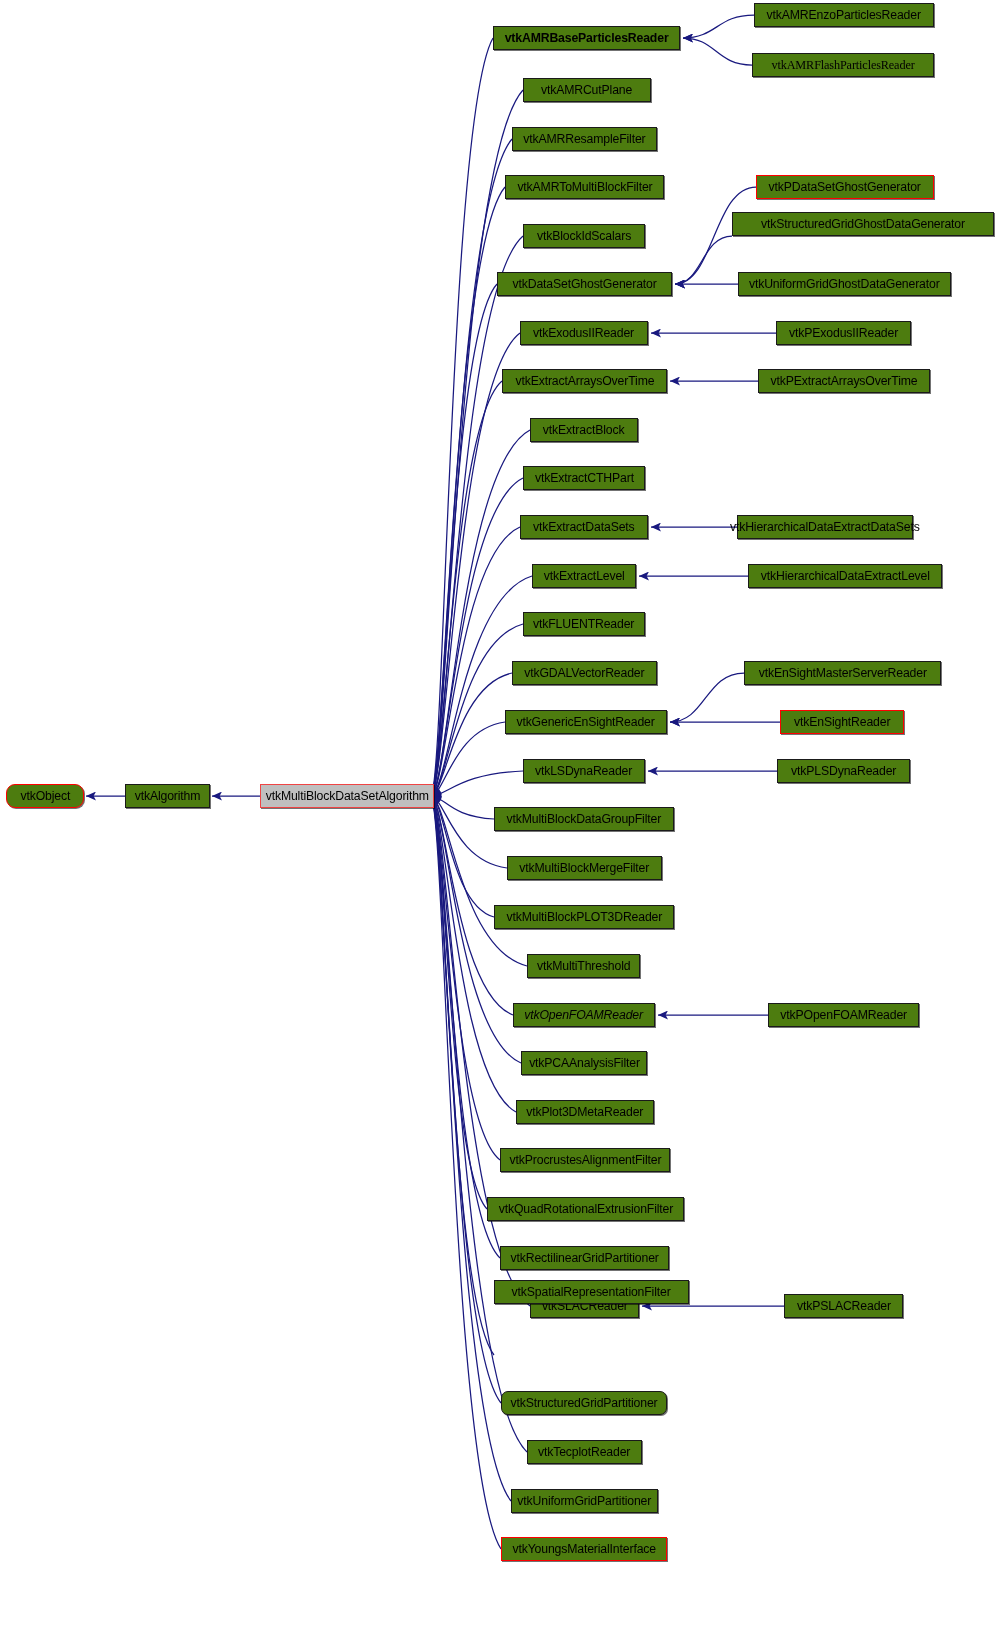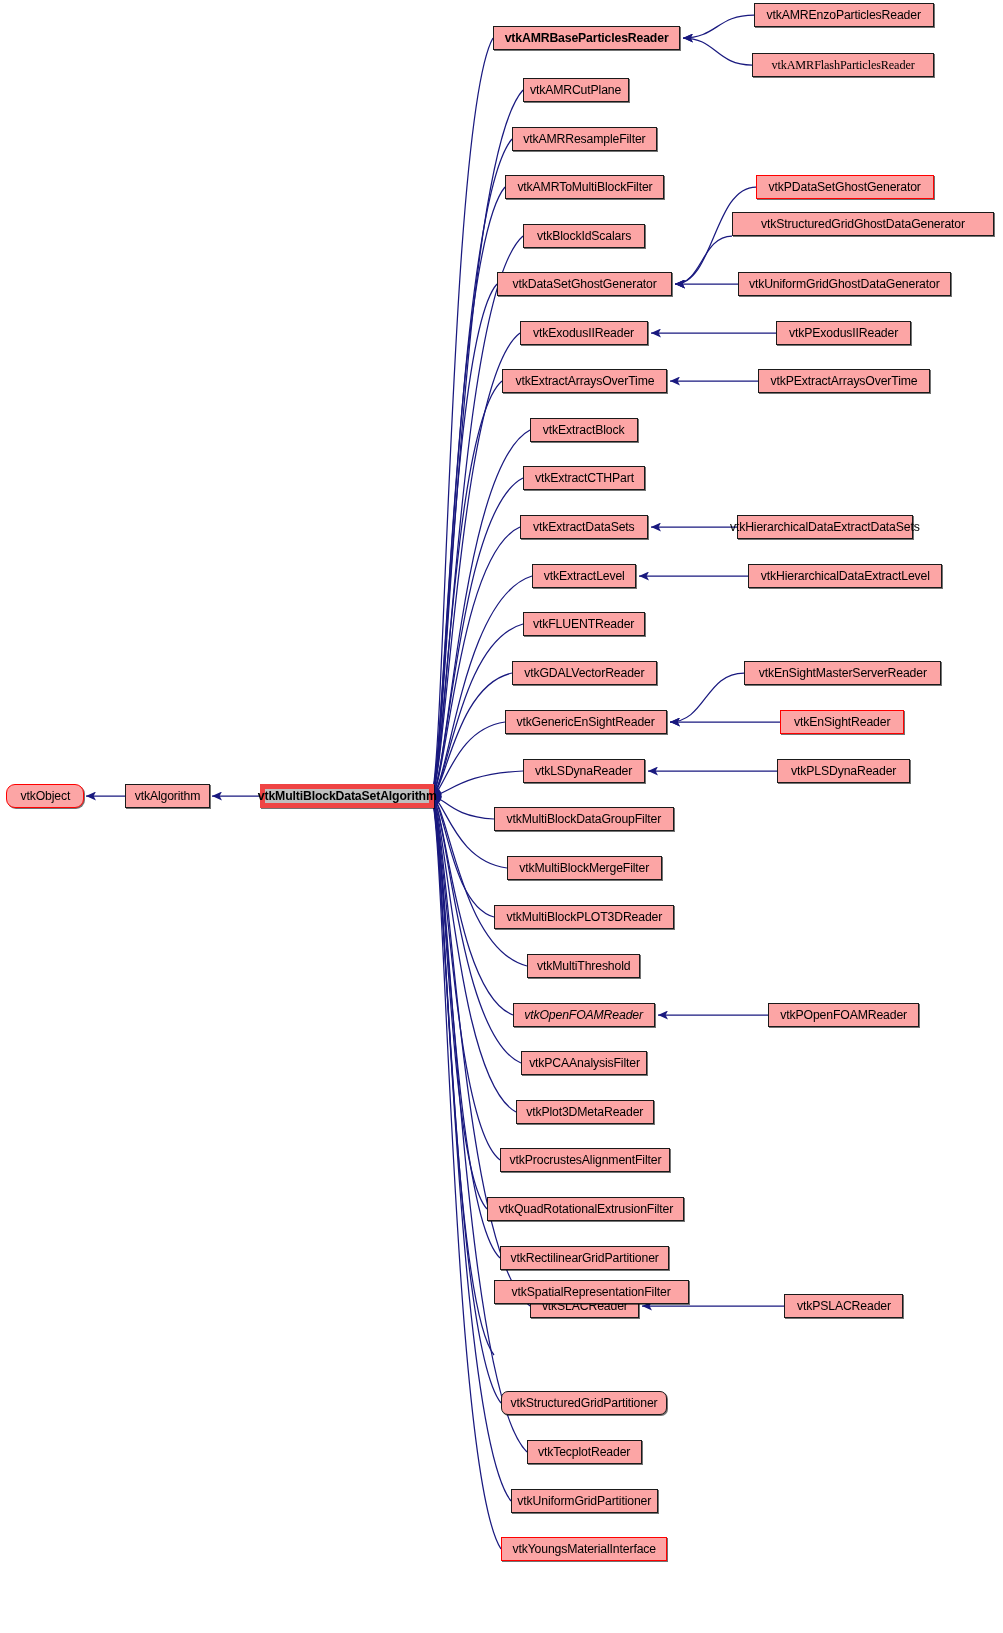--- a/index.html
+++ b/index.html
@@ -13,33 +13,33 @@
   }
   svg.edges{
     position:absolute;left:0;top:0;width:1003px;height:1633px;
     pointer-events:none;
   }
   .node{
     position:absolute;
     box-sizing:border-box;
     height:24px;
     border:1px solid #1a1a1a;
-    background:#fca5a5;
+    background:#4d7c0f;
     display:flex;
     align-items:center;
     justify-content:center;
     white-space:nowrap;
     font-size:12.5px;
     color:#000000;
     letter-spacing:-0.15px;
     line-height:1;
     box-shadow:1px 1px 0 rgba(0,0,0,0.55);
   }
   .node.red{ border:1.6px solid #ff0000; }
-  .node.current{ background:#bfbfbf; border:5px solid #ef4444;font-weight:bold; }
+  .node.current{ background:#bfbfbf; border:1px solid #ef4444; }
   .node span{display:block;transform:scaleX(0.98);}
 </style>
 </head>
 <body>
 
 <div id="canvas">
   <svg class="edges" viewBox="0 0 1003 1633">
     <defs>
       <marker id="arw" markerWidth="11" markerHeight="9" refX="10" refY="4.5" orient="auto" markerUnits="userSpaceOnUse">
         <path d="M10,4.5 L0,0 L2.4,4.5 L0,9 Z" fill="#19197f"></path>
@@ -101,21 +101,21 @@
     </div>
     <div class="node" style="left: 125px; top: 784px; width: 85px;">
       <span>vtkAlgorithm</span>
     </div>
     <div class="node current" style="left: 260px; top: 784px; width: 174px;">
       <span>vtkMultiBlockDataSetAlgorithm</span>
     </div>
     <div class="node" style="left: 493px; top: 26px; width: 187px; font-weight: bold;">
       <span>vtkAMRBaseParticlesReader</span>
     </div>
-    <div class="node" style="left: 523px; top: 78px; width: 106px;">
+    <div class="node" style="left: 523px; top: 78px; width: 128px;">
       <span>vtkAMRCutPlane</span>
     </div>
     <div class="node" style="left: 512px; top: 127px; width: 145px;">
       <span>vtkAMRResampleFilter</span>
     </div>
     <div class="node" style="left: 505px; top: 175px; width: 159px;">
       <span>vtkAMRToMultiBlockFilter</span>
     </div>
     <div class="node" style="left: 523px; top: 224px; width: 122px;">
       <span>vtkBlockIdScalars</span>

